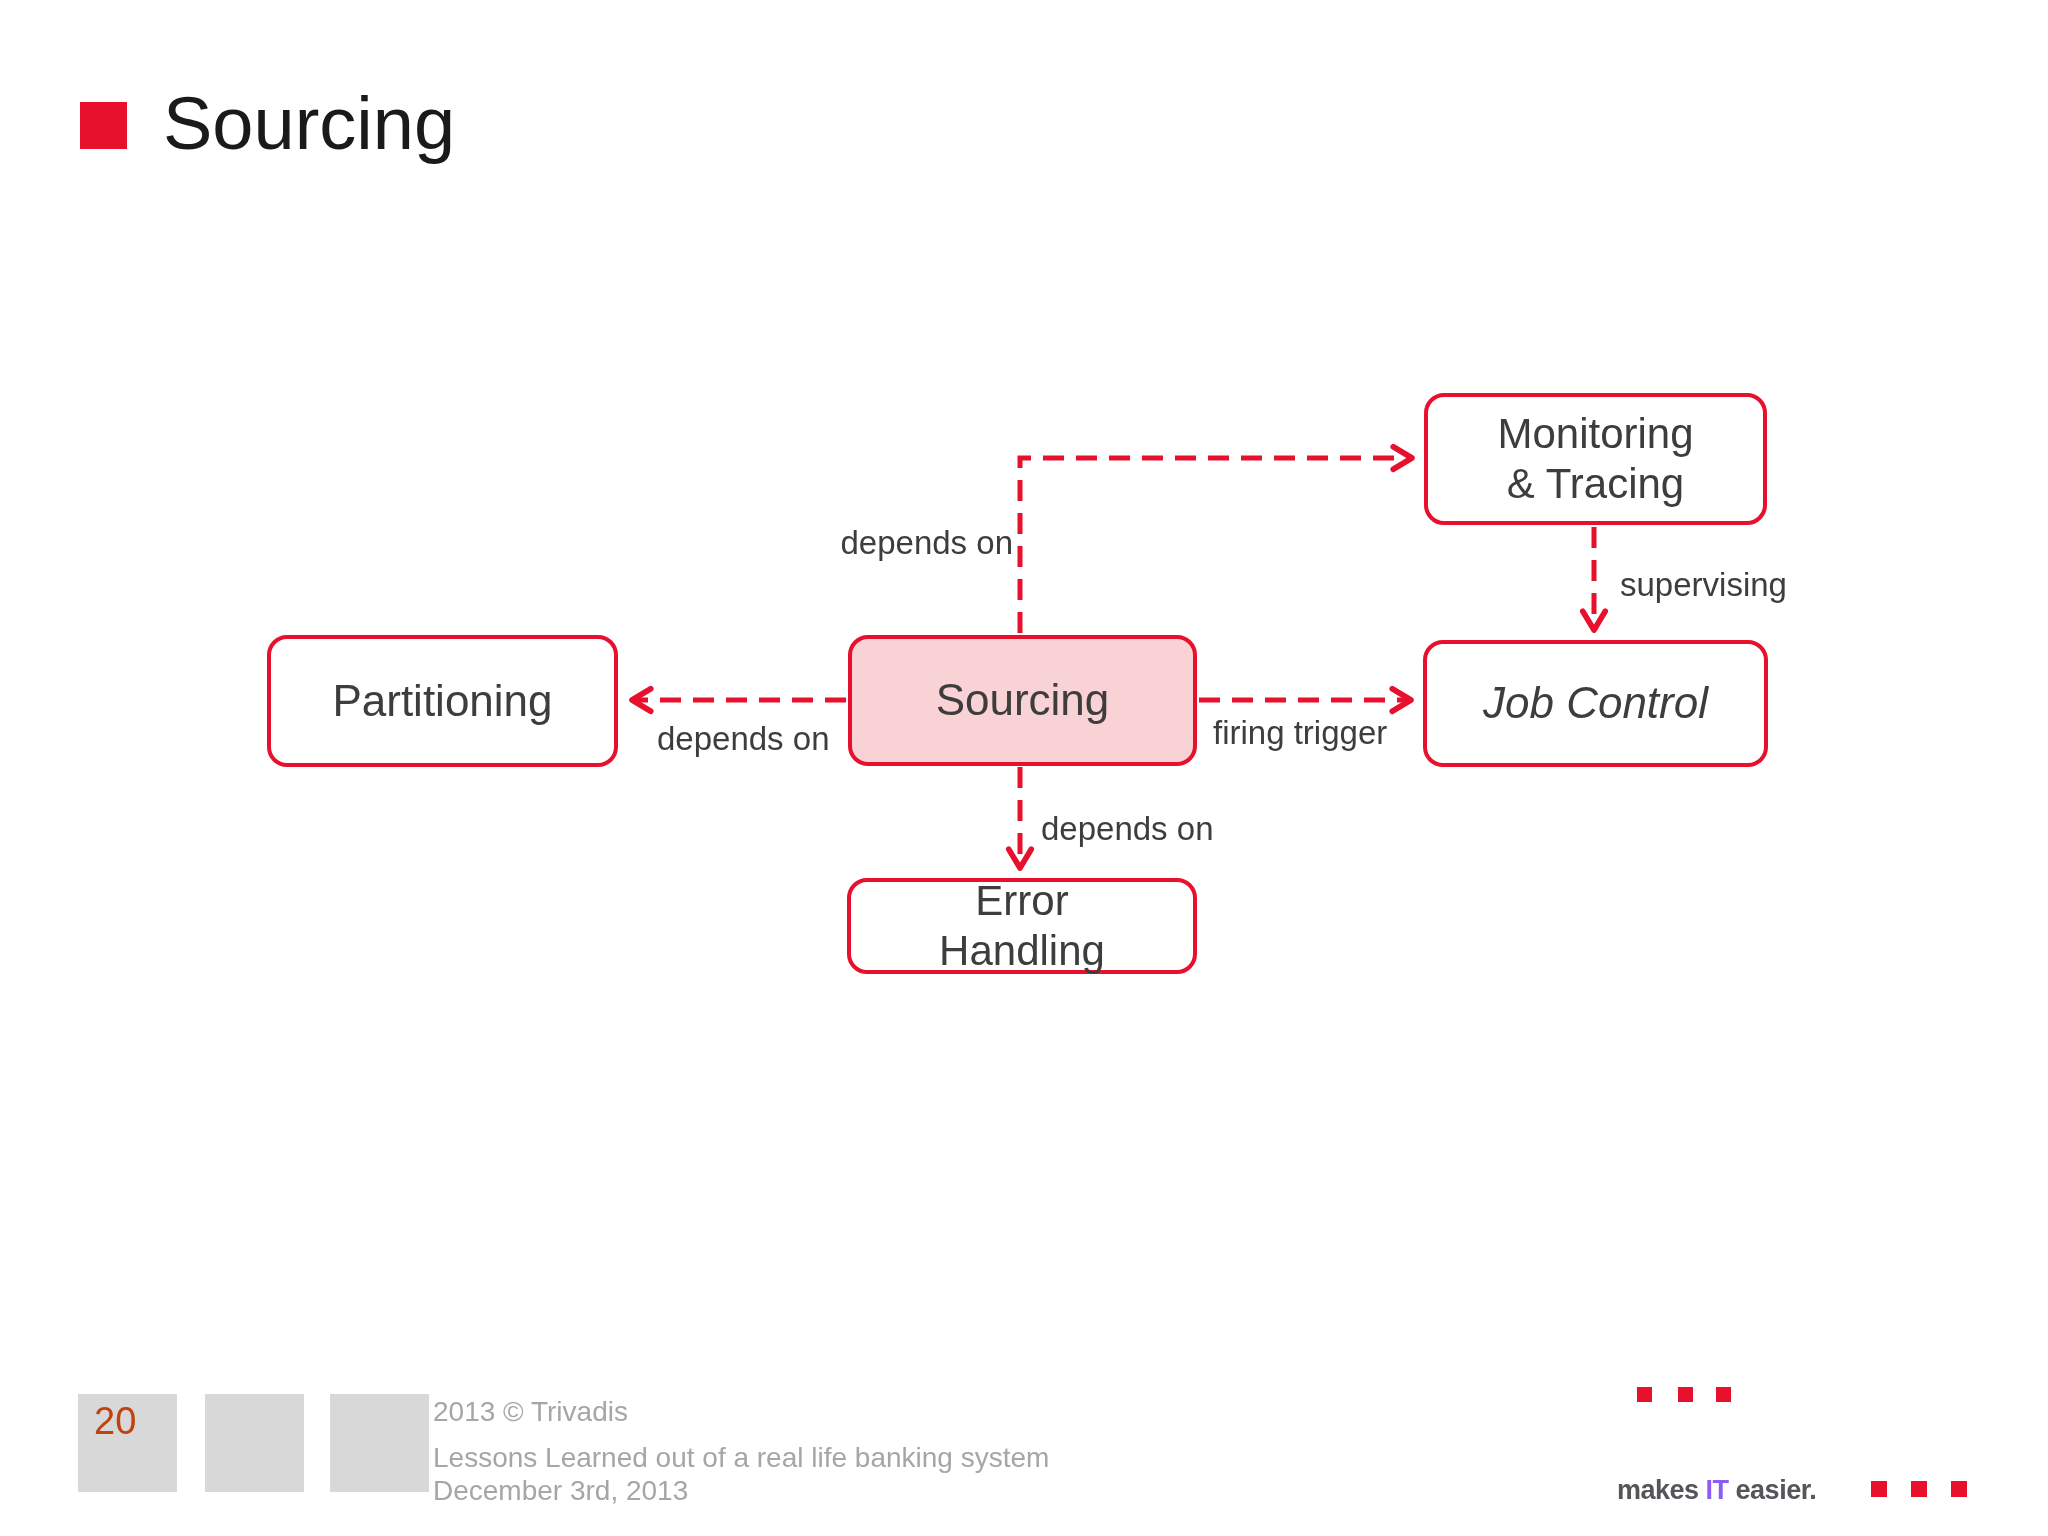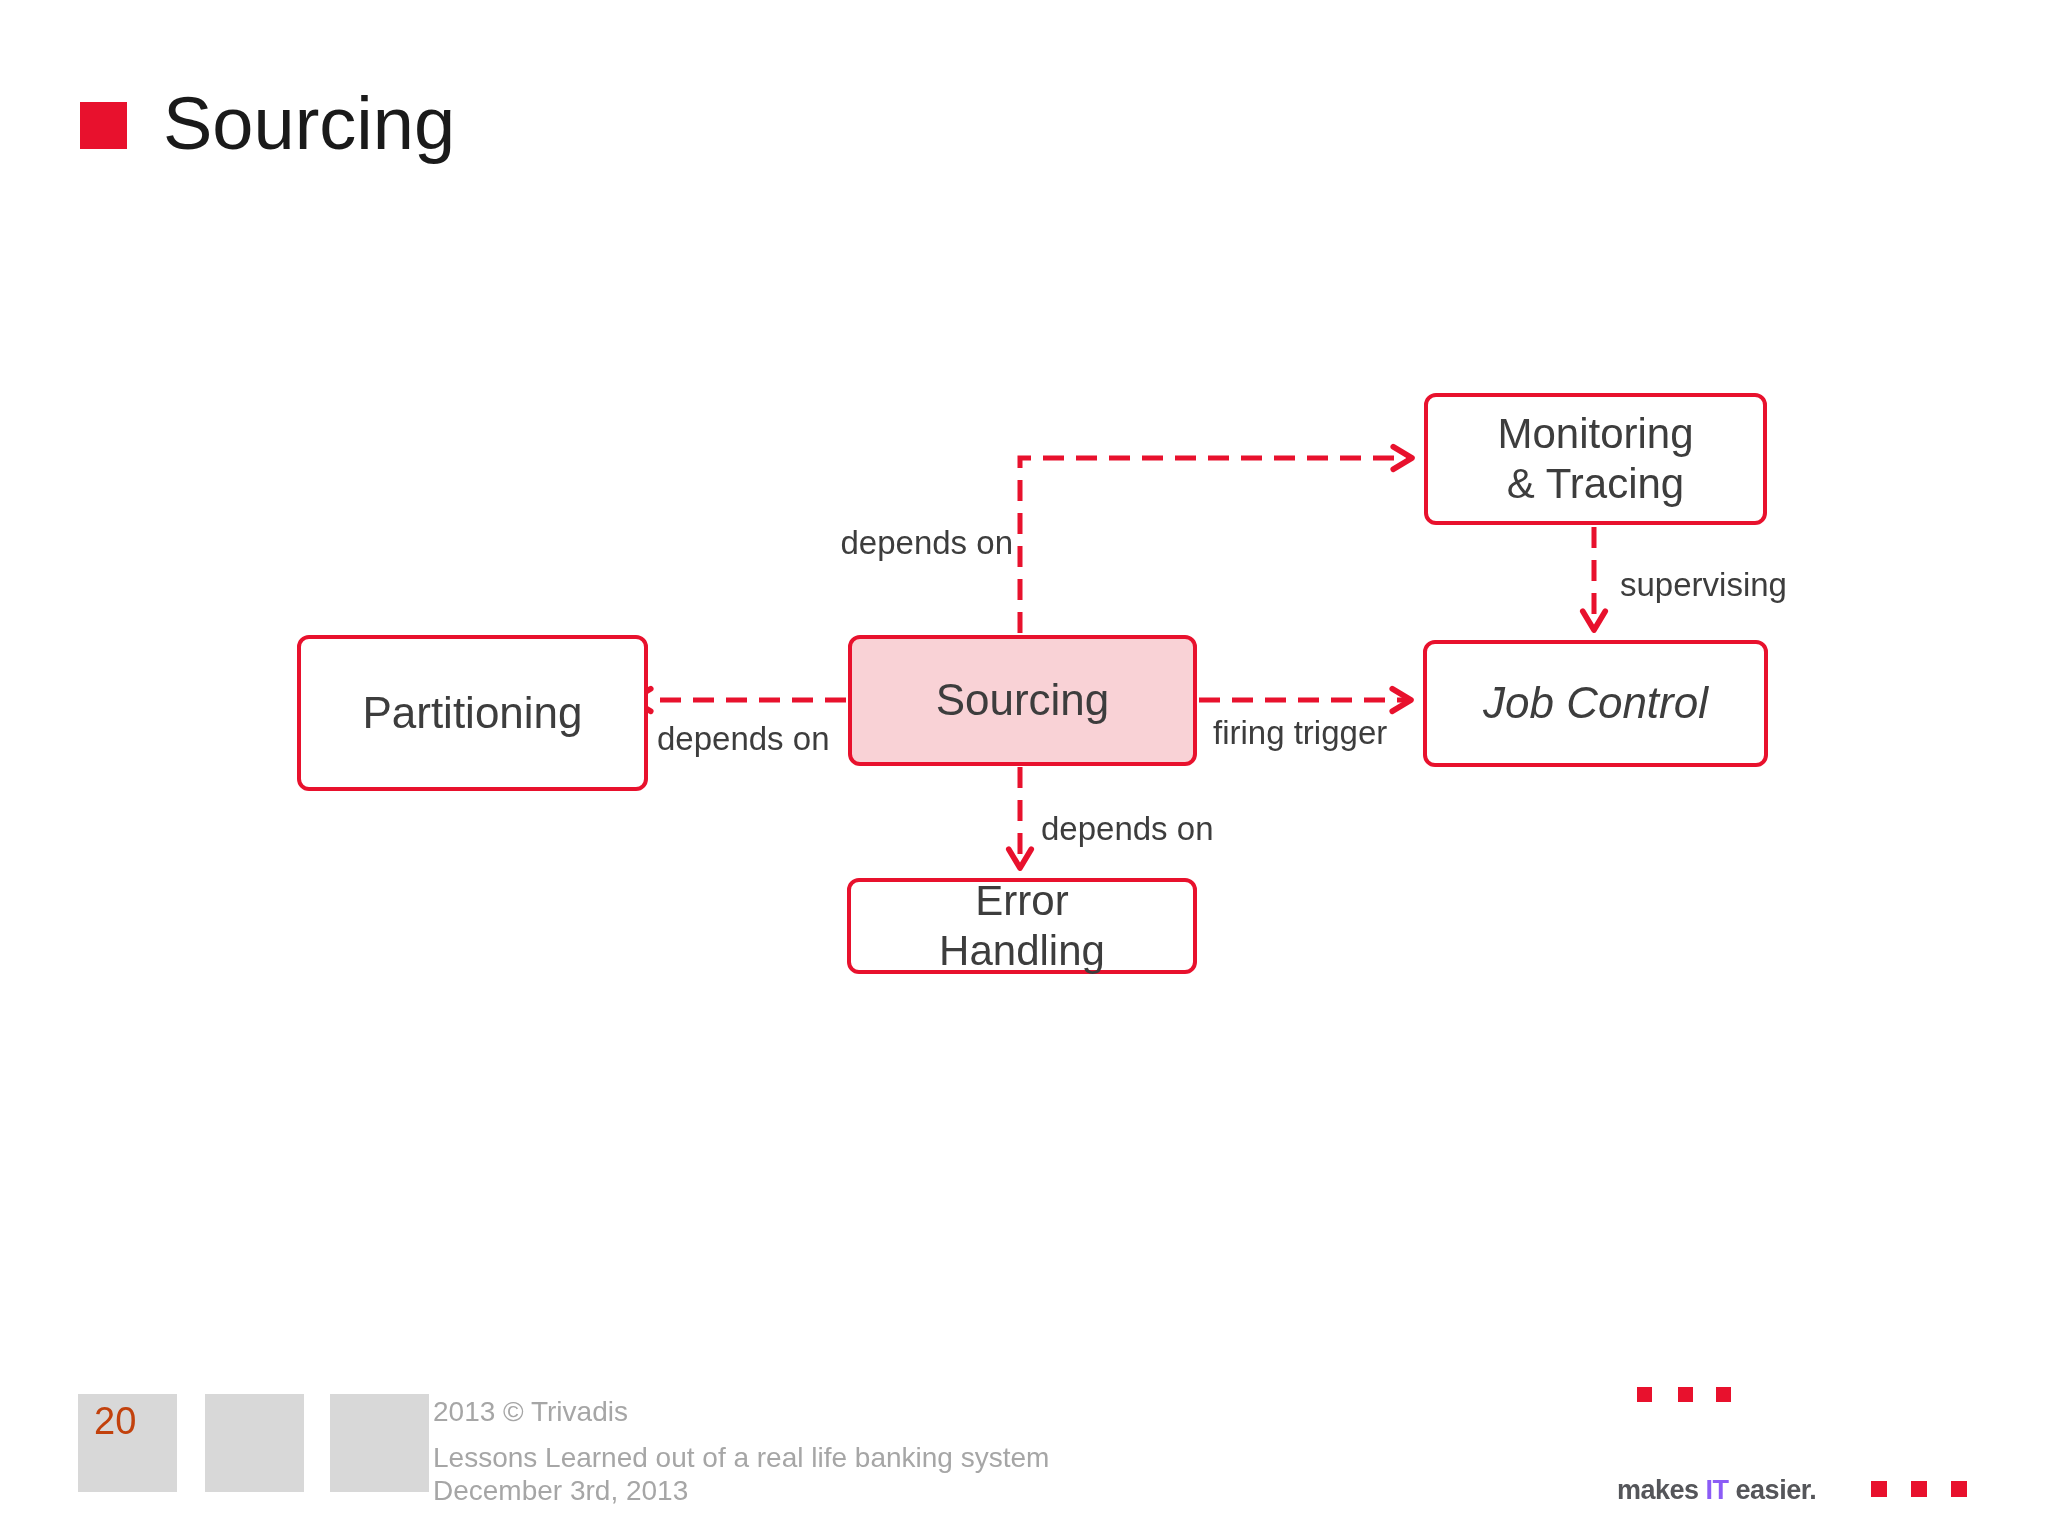--- a/index.html
+++ b/index.html
@@ -8,21 +8,21 @@
     background:#ffffff;font-family:"Liberation Sans",sans-serif;
   }
 
   
   .title-bullet{position:absolute;left:80px;top:102px;width:47px;height:47px;background:#E8112D;}
   .slide-title{position:absolute;left:163px;top:83px;margin:0;font-size:74px;font-weight:400;
                color:#1a1a1a;line-height:1.1;white-space:nowrap;}
 
   
   .connectors{position:absolute;left:0;top:0;pointer-events:none;}
-  .node{position:absolute;box-sizing:border-box;border:4px solid #E8112D;border-radius:12px;
+  .node{position:absolute;box-sizing:border-box;border:4px solid #E8112D;border-radius:20px;
         background:#ffffff;display:flex;align-items:center;justify-content:center;
         text-align:center;color:#3d3d3d;font-size:44px;line-height:1.2;}
   .node.two-line{font-size:42px;line-height:1.18;}
   .node.highlight{background:#F9D2D6;}
   .edge-label{position:absolute;color:#3d3d3d;font-size:33px;white-space:nowrap;}
 
   
   .page-square{position:absolute;top:1394px;width:99px;height:98px;background:#D8D8D8;}
   .page-number{position:absolute;left:16px;top:6px;color:#c2410c;font-size:38px;}
   .footer-line{position:absolute;left:433px;color:#A6A6A6;font-size:28px;white-space:nowrap;}
@@ -56,21 +56,21 @@
     </defs>
     <g fill="none" stroke="#E8112D" stroke-width="5" stroke-dasharray="21 12">
       <path d="M1020 633 L1020 458 L1412 458" marker-end="url(#ah)"></path>
       <path d="M1594 527 L1594 630" marker-end="url(#ah)"></path>
       <path d="M846 700 L632 700" marker-end="url(#ah)"></path>
       <path d="M1199 700 L1411 700" marker-end="url(#ah)"></path>
       <path d="M1020 767 L1020 868" marker-end="url(#ah)"></path>
     </g>
   </svg>
 
-  <div class="node" style="left:267px;top:635px;width:351px;height:156px;margin-left:30px;">
+  <div class="node" style="left:267px;top:635px;width:351px;height:132px;">
     <span>Partitioning</span>
   </div>
 
   <div class="node highlight" style="left:848px;top:635px;width:349px;height:131px;">
     <span>Sourcing</span>
   </div>
 
   <div class="node two-line" style="left:1424px;top:393px;width:343px;height:132px;">
     <div>
       <span>Monitoring</span><br>

